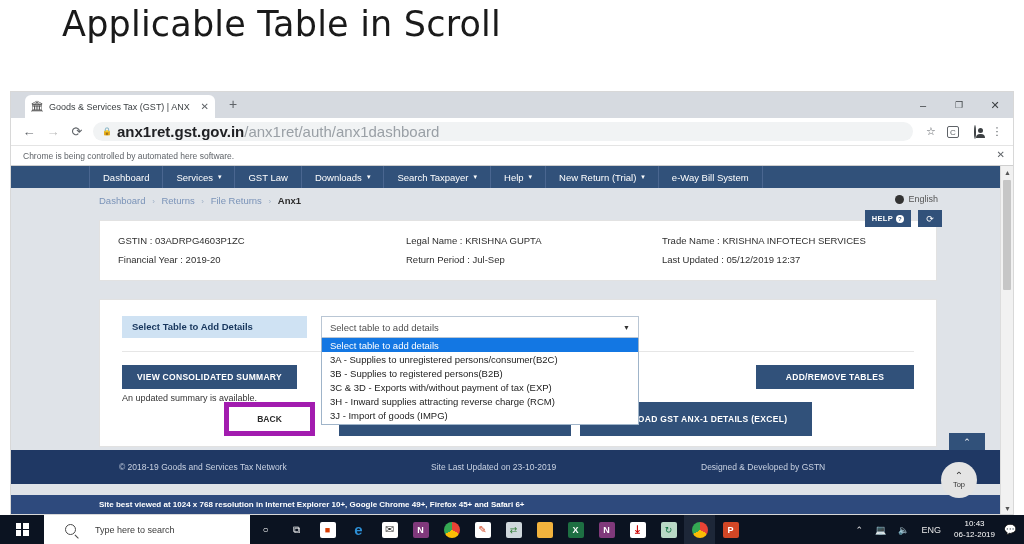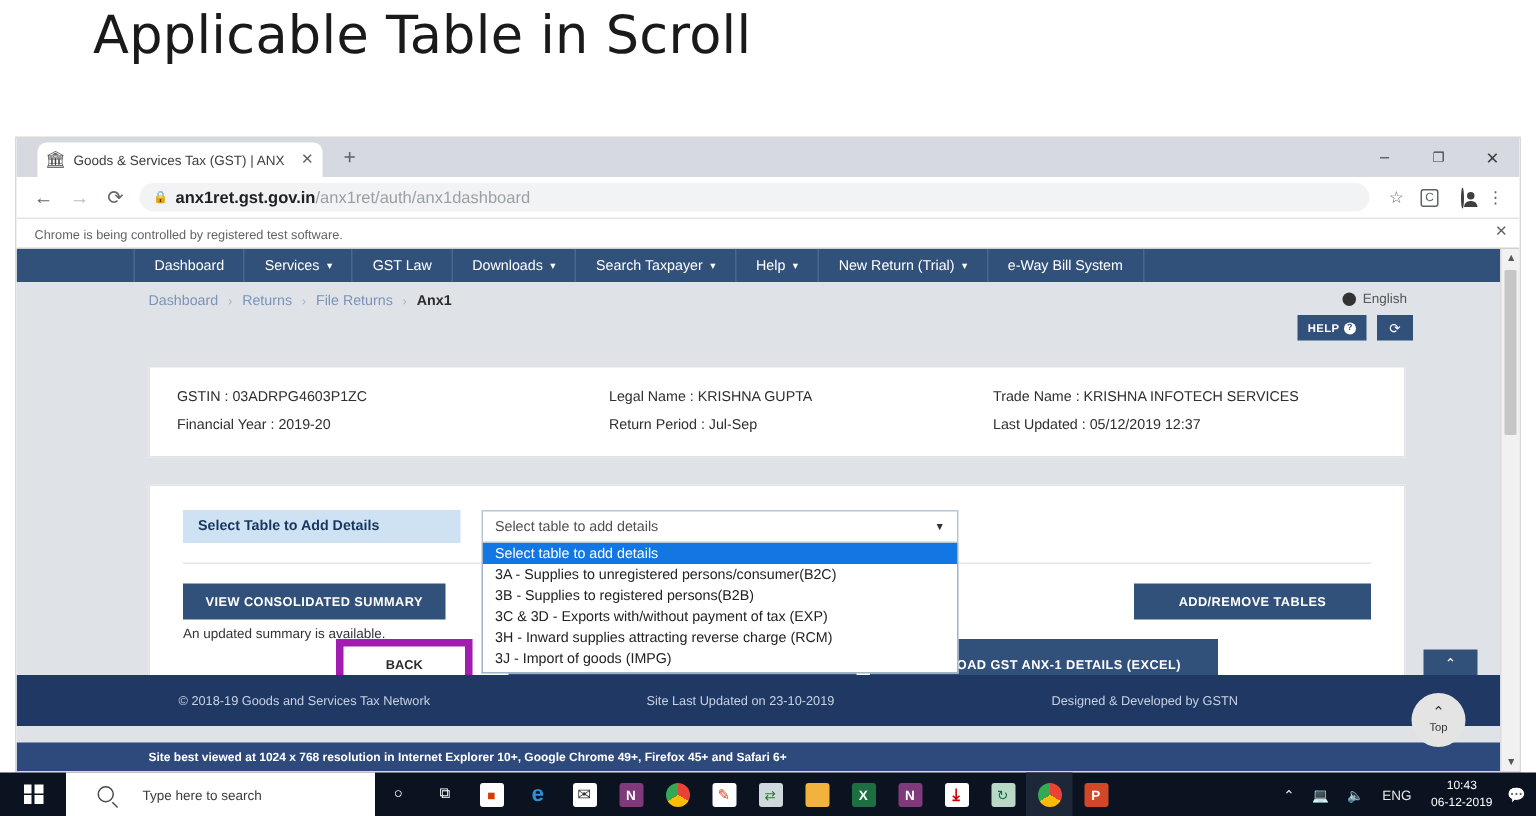--- a/index.html
+++ b/index.html
@@ -99,21 +99,21 @@
   .omnibox {
     flex: 1 1 auto;
     height: 19px;
     margin: 0 8px 0 4px;
     background: #f1f3f4;
     border-radius: 10px;
     display: flex; align-items: center;
     padding: 0 9px;
   }
   .lock-icon { font-size: 8px; color: #3c4043; margin-right: 5px; }
-  .url { font-size: 11px; color: #9aa0a6; white-space: nowrap; }
+  .url { font-size: 15px; color: #9aa0a6; white-space: nowrap; }
   .url b { color: #202124; font-weight: 700; }
   .toolbar-right {
     display: flex; align-items: center; gap: 2px;
     padding-right: 6px;
   }
   .toolbar-right i {
     font-style: normal;
     width: 20px; text-align: center;
     font-size: 11px; color: #5f6368;
   }
@@ -201,21 +201,21 @@
     display: flex; align-items: center;
     border-right: 1px solid #4a6690;
     white-space: nowrap;
   }
   .gstnav .item:first-child { border-left: 1px solid #4a6690; }
   .caret { margin-left: 5px; font-size: 7px; }
 
   
   .crumbrow {
     position: relative;
-    height: 56px;
+    height: 32px;
     padding: 7px 0 0 88px;
   }
   .crumbs { font-size: 9.5px; color: #7a93b8; }
   .crumbs .sep { color: #9fb0c6; margin: 0 4px; font-size: 8px; }
   .crumbs .cur { color: #2b2b2b; font-weight: 600; }
   .lang {
     position: absolute; right: 62px; top: 6px;
     font-size: 9px; color: #555;
     display: flex; align-items: center; gap: 4px;
   }
@@ -503,21 +503,21 @@
     </div>
     <div class="toolbar-right">
       <i>☆</i>
       <i><span class="ext-badge">C</span></i>
       <i><span class="avatar-ic"></span></i>
       <i>⋮</i>
     </div>
   </div>
 
   <div class="infobar">
-    <span class="infobar-text">Chrome is being controlled by registered test software.</span>
+    <span class="infobar-text">Chrome is being controlled by automated here software.</span>
     <span class="infobar-close">✕</span>
   </div>
 
   <div class="viewport">
 
     <div class="page">
 
       <div class="gstnav">
         <div class="item">
             <span>Dashboard</span>

